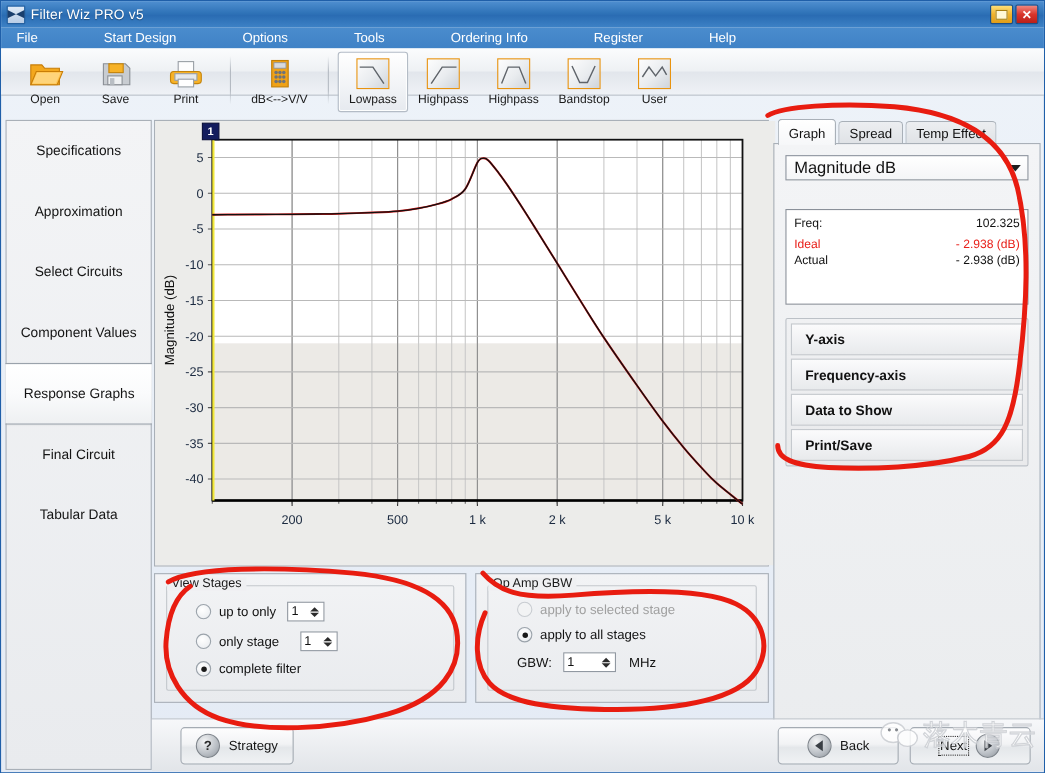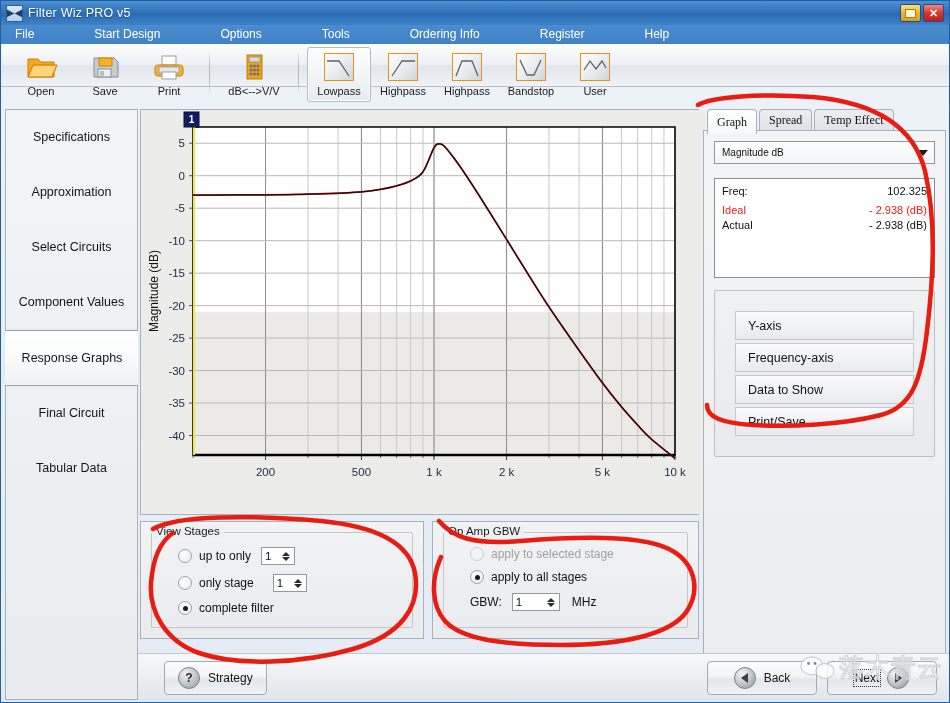--- a/index.html
+++ b/index.html
@@ -243,21 +243,21 @@
   }
   .tri-up { border-bottom: 4px solid #2b2b2b; }
   .tri-dn { border-top: 4px solid #2b2b2b; }
 
   
   .rightcol {
     width: 243px;
     margin: 3px 3px 2px 4px;
     display: flex; flex-direction: column;
   }
-  .tabstrip { display: flex; align-items: flex-start; height: 22px; padding-left: 4px; font-family: Liberation Serif, serif; }
+  .tabstrip { display: flex; align-items: center; height: 22px; padding-left: 4px; }
   .tab {
     font-size: 12px; color: #111;
     padding: 3px 9px 3px 9px;
     border: 1px solid #a9b0b8;
     border-bottom: none;
     border-radius: 4px 4px 0 0;
     background: linear-gradient(180deg,#eceef1,#dfe2e6);
     margin-right: 2px;
     position: relative;
     cursor: default;
@@ -275,51 +275,52 @@
     padding: 10px;
     margin-top: -1px;
     position: relative;
   }
   .combo {
     height: 23px;
     border: 1px solid #8f969f;
     background: linear-gradient(180deg,#ffffff,#f4f5f7);
     display: flex; align-items: center;
     padding: 0 2px 0 7px;
-    font-size: 10px; color: #111;
+    font-size: 15px; color: #111;
     box-sizing: border-box;
   }
   .combo .caret {
     margin-left: auto; width: 18px; height: 19px;
     display: flex; align-items: center; justify-content: center;
   }
   .caret-dn {
     width: 0; height: 0;
     border-left: 5px solid transparent;
     border-right: 5px solid transparent;
     border-top: 6px solid #1d1d1d;
   }
   .readout {
-    margin-top: 14px;
-    height: 100px;
+    margin-top: 26px;
+    height: 87px;
     border: 1px solid #8a9099;
     background: #ffffff;
     box-sizing: border-box;
     padding: 5px 7px 0 7px;
     font-size: 11px;
     color: #111;
   }
   .ro-line { display: flex; justify-content: space-between; line-height: 15px; }
   .ro-ideal { color: #e8201a; }
   .btnstack {
     margin-top: 12px;
     border: 1px solid #bcc1c7;
     border-radius: 2px;
-    padding: 20px;
+    padding: 4px;
     background: linear-gradient(180deg,#f0f1f3,#e9eaec);
+    font-weight: bold;
   }
   .stackbtn {
     height: 29px;
     display: flex; align-items: center;
     padding-left: 12px;
     font-size: 12.5px; color: #111;
     border: 1px solid #c5c9ce;
     background: linear-gradient(180deg,#fbfbfc 0%,#f1f2f4 50%,#e8eaec 100%);
     margin-bottom: 3px;
     box-sizing: border-box;

